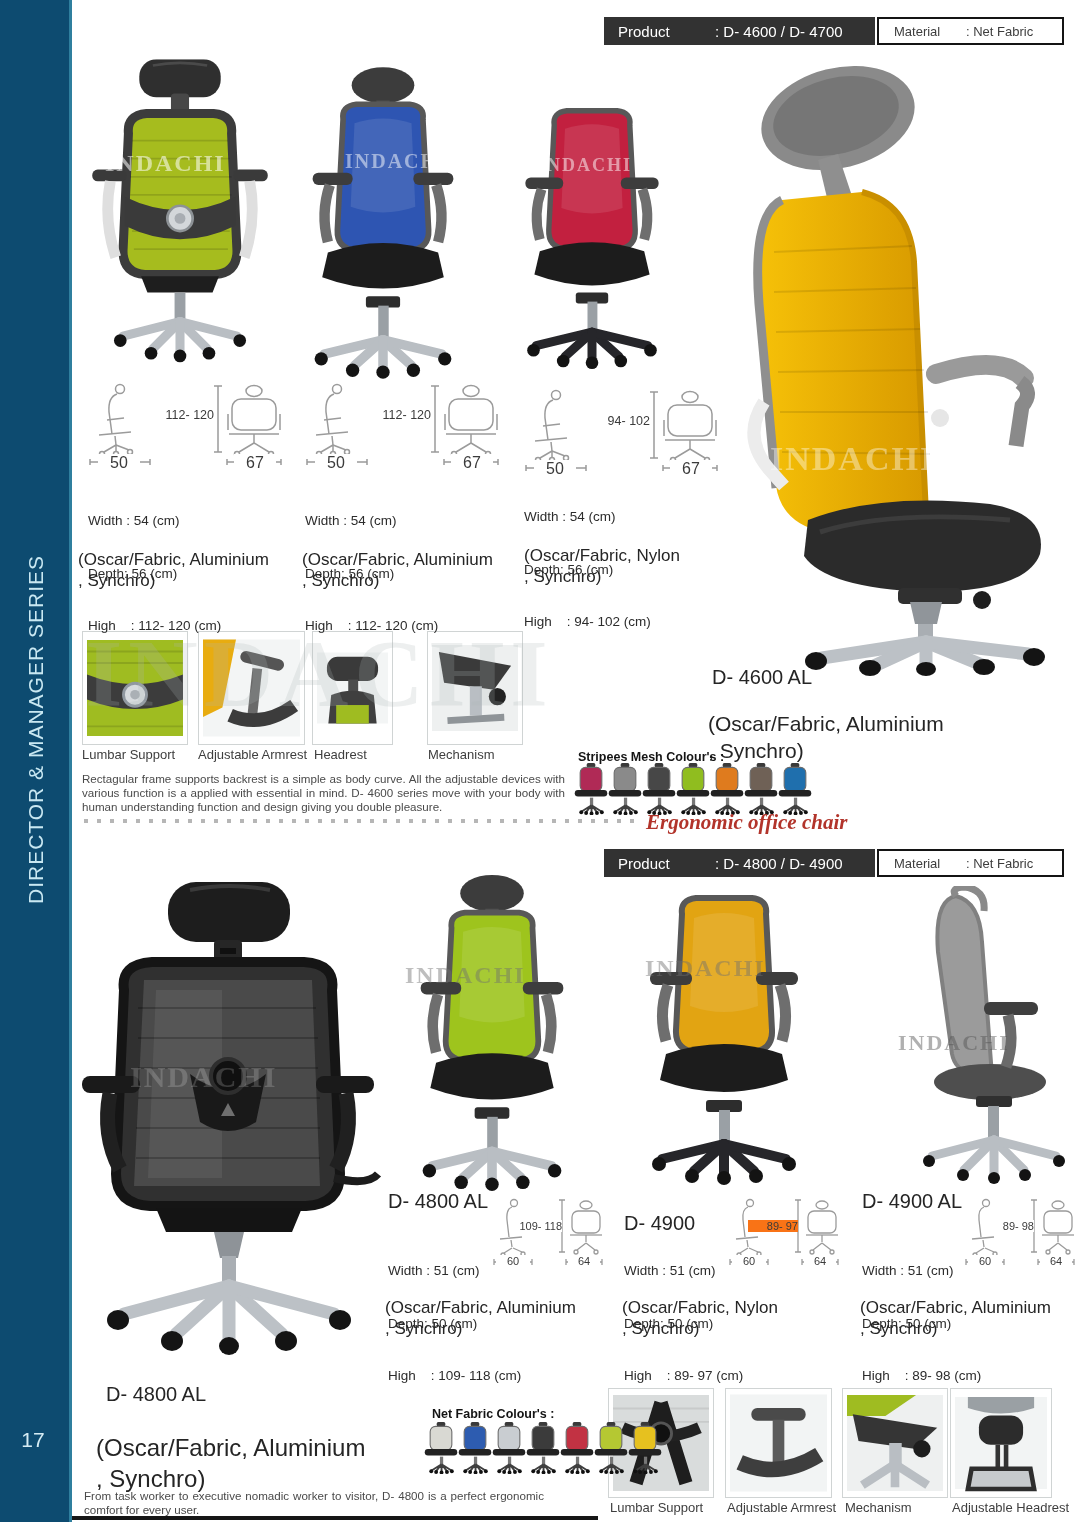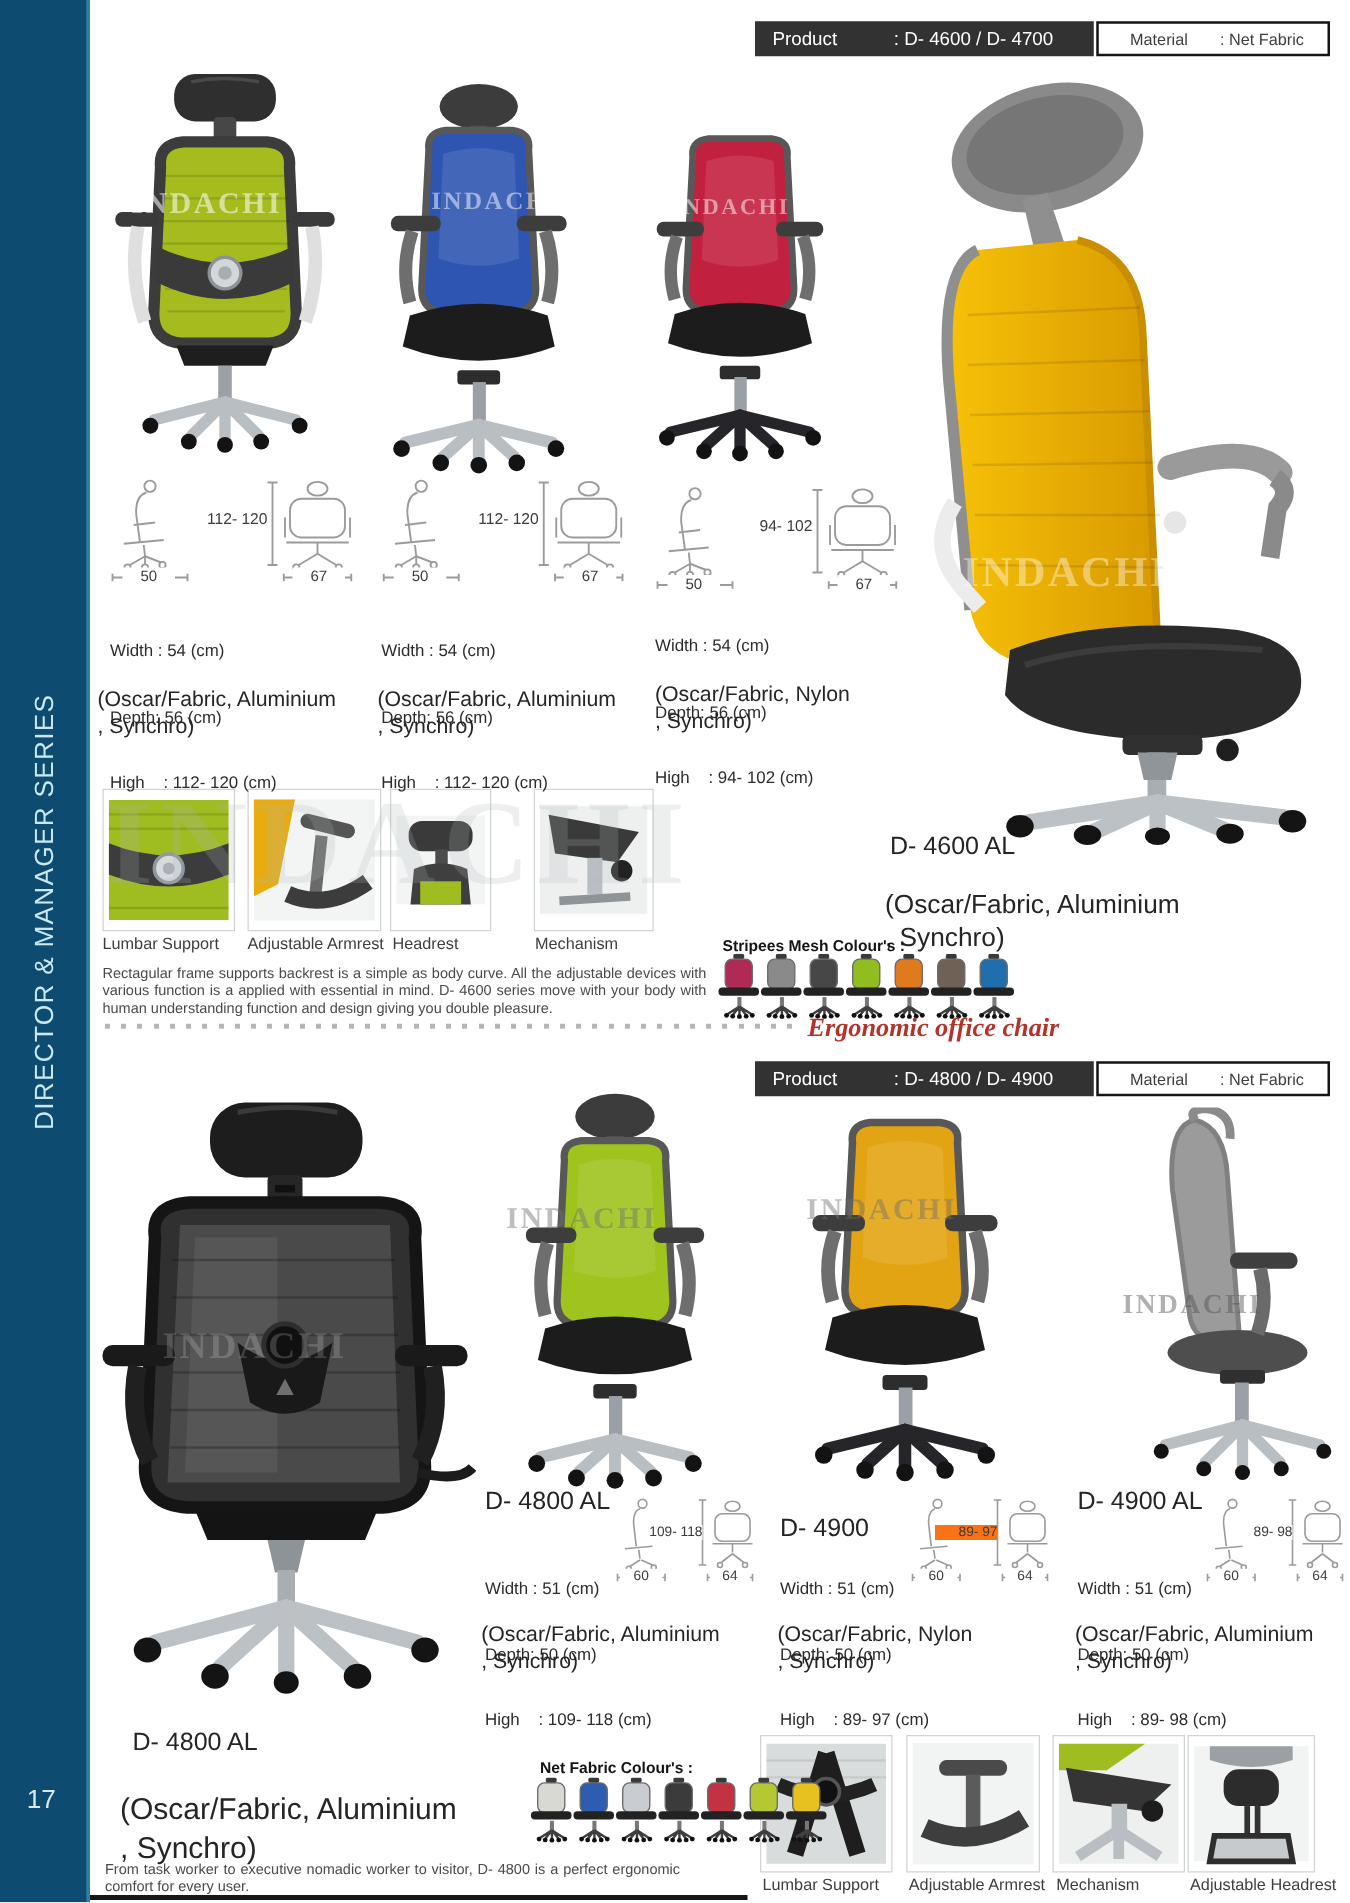--- a/index.html
+++ b/index.html
@@ -8,21 +8,21 @@
   .abs{position:absolute;}
   
   .sidebar{left:0;top:0;width:72px;height:1522px;background:#0d4b70;border-right:3px solid #2f7f9e;box-sizing:border-box;}
   .side-title{left:0;top:460px;width:72px;height:540px;display:flex;align-items:center;justify-content:center;z-index:2;}
   .side-title span{writing-mode:vertical-rl;transform:rotate(180deg);font-size:21px;color:#c9e8f2;letter-spacing:1px;}
   .page-num{left:0;top:1428px;width:66px;text-align:center;font-size:21px;color:#d5ecf4;z-index:2;}
   
   .hdr{height:28px;background:#323232;color:#fff;display:flex;align-items:center;font-weight:normal;font-size:15px;box-sizing:border-box;}
   .hdr .lbl{padding-left:14px;width:97px;}
   .mat{height:28px;background:#fff;border:2px solid #141414;display:flex;align-items:center;font-size:13px;color:#3d3d3d;box-sizing:border-box;}
-  .mat .lbl{padding-left:25px;width:72px;}
+  .mat .lbl{padding-left:15px;width:72px;}
   
   .specs{font-size:13.5px;line-height:17.5px;color:#2c2c2c;white-space:pre-wrap;z-index:8;}
   .oscar{font-size:17px;line-height:21px;color:#252525;z-index:8;}
   .oscar.big{font-size:21px;line-height:27px;}
   .oscar.huge{font-size:24px;line-height:31px;}
   .model{font-size:20px;color:#252525;z-index:8;}
   .fl{font-size:13px;color:#3e3e3e;z-index:8;}
   .desc{font-size:11.6px;line-height:13.8px;color:#4a4a4a;text-align:justify;z-index:8;}
   .dots{height:4px;background-image:repeating-linear-gradient(90deg,#b6b6b6 0 4px,transparent 4px 13px);}
   .swl{font-size:12.5px;font-weight:bold;color:#141414;z-index:8;}
@@ -37,21 +37,21 @@
   .chair{z-index:1;}
   .chair svg,svg.chair{display:block;}
   
   .wm{z-index:6;pointer-events:none;font-weight:bold;letter-spacing:2px;white-space:nowrap;font-family:"Liberation Serif",serif;}
   .wm.wrap{white-space:normal;}
   
   .dg{z-index:3;}
   .dg svg{position:absolute;left:0;top:0;width:100%;height:100%;}
   .dg span{position:absolute;color:#3b3b3b;}
   .dg .h{font-size:12.5px;}
-  .dg .w{font-size:12px;background:#fff;text-align:center;}
+  .dg .w{font-size:16px;background:#fff;text-align:center;}
   .rule{background:#161616;}
 </style>
 </head>
 <body>
 
 <svg width="0" height="0" style="position:absolute" aria-hidden="true">
   <defs>
     <linearGradient id="amber" x1="0" y1="0" x2="1" y2="0">
       <stop offset="0" stop-color="#f6c108"></stop>
         <stop offset="1" stop-color="#d89a00"></stop>

